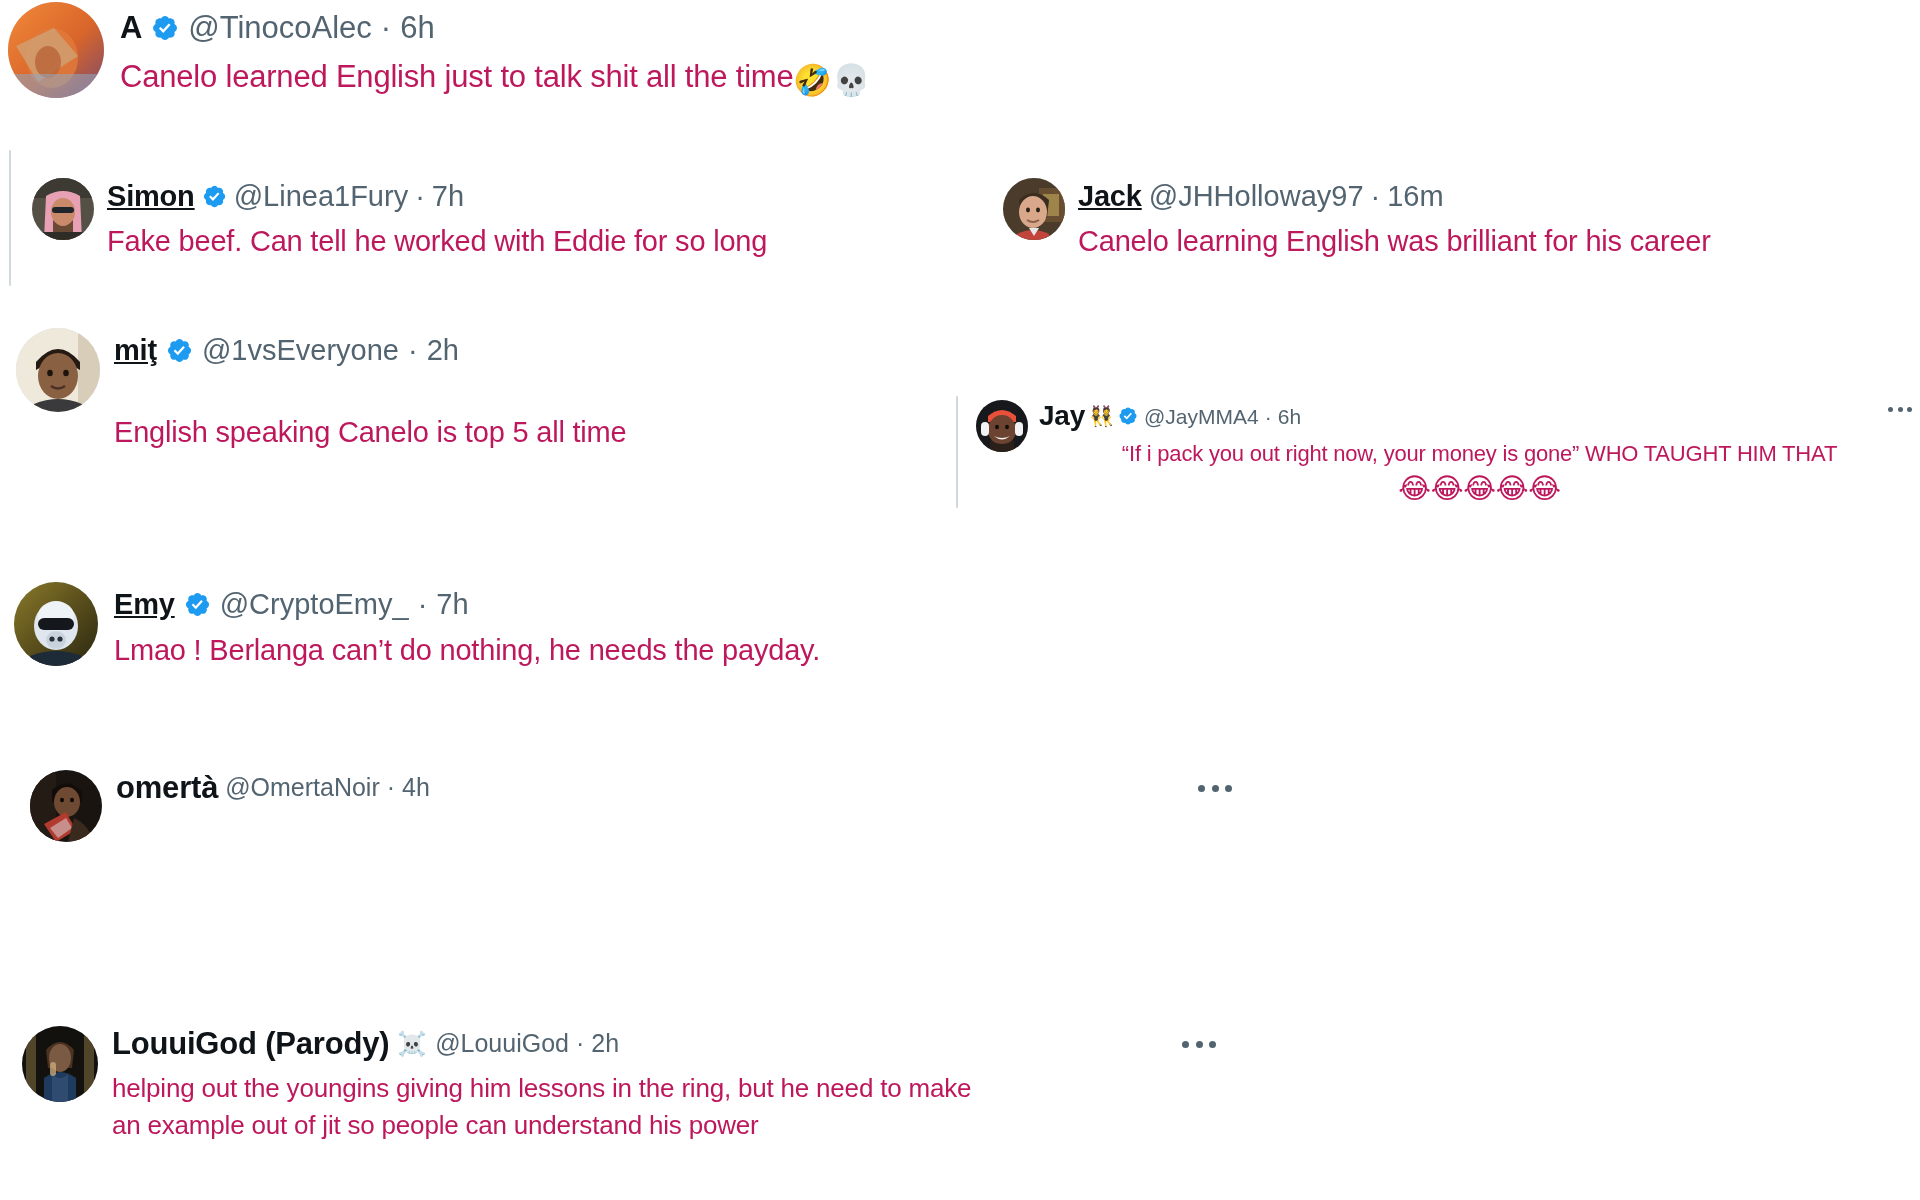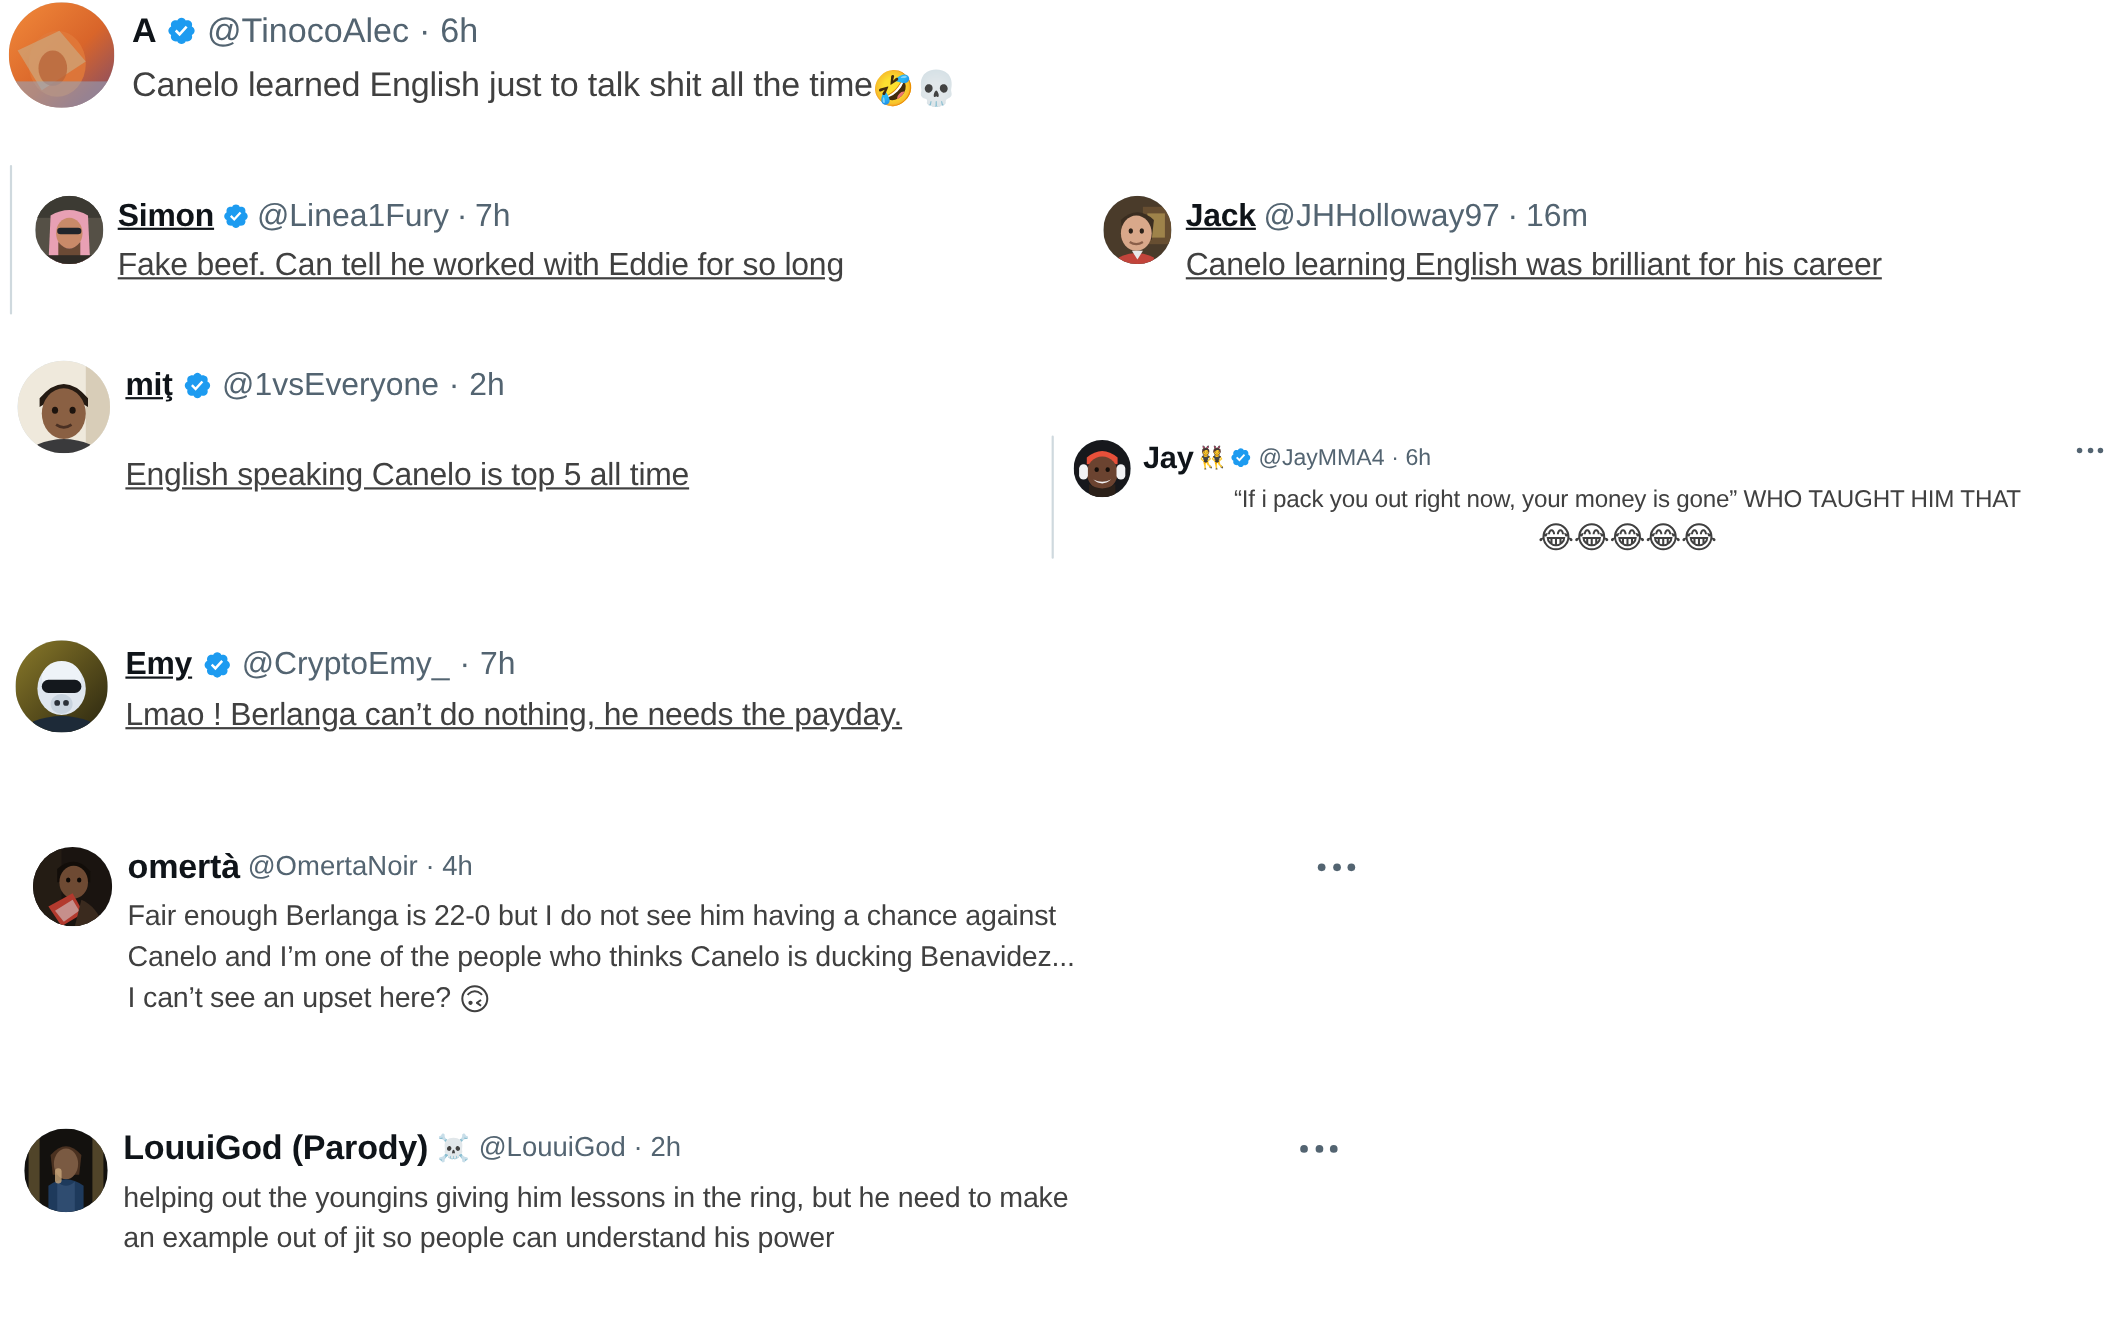--- a/index.html
+++ b/index.html
@@ -63,21 +63,21 @@
     font-weight: 400;
   }
 
   .badge {
     display: inline-block;
     flex: 0 0 auto;
   }
   .badge svg { display: block; }
 
   .content {
-    color: #404040;
+    color: #be185d;
     letter-spacing: -0.2px;
     word-wrap: break-word;
   }
 
   .emoji {
     font-family: "DejaVu Sans", sans-serif;
     display: inline-block;
     vertical-align: -0.12em;
   }
 
@@ -100,21 +100,21 @@
     border-radius: 1px;
   }
 
   
   .sz-lg .display-name { font-size: 31px; }
   .sz-lg .handle, .sz-lg .dot, .sz-lg .timestamp { font-size: 31px; }
   .sz-lg .content { font-size: 31px; line-height: 1.28; }
 
   .sz-md .display-name { font-size: 29px; text-decoration: underline; }
   .sz-md .handle, .sz-md .dot, .sz-md .timestamp { font-size: 29px; }
-  .sz-md .content { font-size: 29px; line-height: 1.28; text-decoration: underline; }
+  .sz-md .content { font-size: 29px; line-height: 1.28; }
 
   .sz-sm .display-name { font-size: 28px; }
   .sz-sm .handle, .sz-sm .dot, .sz-sm .timestamp { font-size: 21px; }
   .sz-sm .content { font-size: 22px; line-height: 1.35; }
 
   .sz-xs .display-name { font-size: 31px; }
   .sz-xs .handle, .sz-xs .dot, .sz-xs .timestamp { font-size: 25px; }
   .sz-xs .content { font-size: 26px; line-height: 1.42; }
 
   .gap-6 > * + * { margin-left: 7px; }
@@ -335,27 +335,20 @@
         <path d="M44 48 q14 6 20 24 l-26 0 z" fill="#3a2a1e"></path>
       </svg>
     </div>
     <div class="tweet-body" style="padding-top:2px; flex:1;">
       <div class="meta gap-6">
         <span class="display-name">omertà</span>
         <span class="handle">@OmertaNoir</span>
         <span class="dot">·</span>
         <span class="timestamp">4h</span>
       </div>
-      <div class="content" style="margin-top:11px;">
-        <div>Fair enough Berlanga is 22-0 but I do not see him having a chance against</div>
-        <div>Canelo and I’m one of the people who thinks Canelo is ducking Benavidez...</div>
-        <div>
-          <span>I can’t see an upset here? </span><span class="emoji" style="font-size:28px;">🙃</span>
-        </div>
-      </div>
     </div>
     <div class="more-icon" style="left:1168px; top:14px; width:34px; height:8px; position:absolute;">
       <i style="width:7px;height:7px;"></i>
         <i style="width:7px;height:7px;"></i>
         <i style="width:7px;height:7px;"></i>
     </div>
   </div>
 
   <div class="tweet sz-xs" style="left:22px; top:1026px; width:1210px;">
     <div class="avatar" style="width:76px; height:76px; margin-right:14px;">

